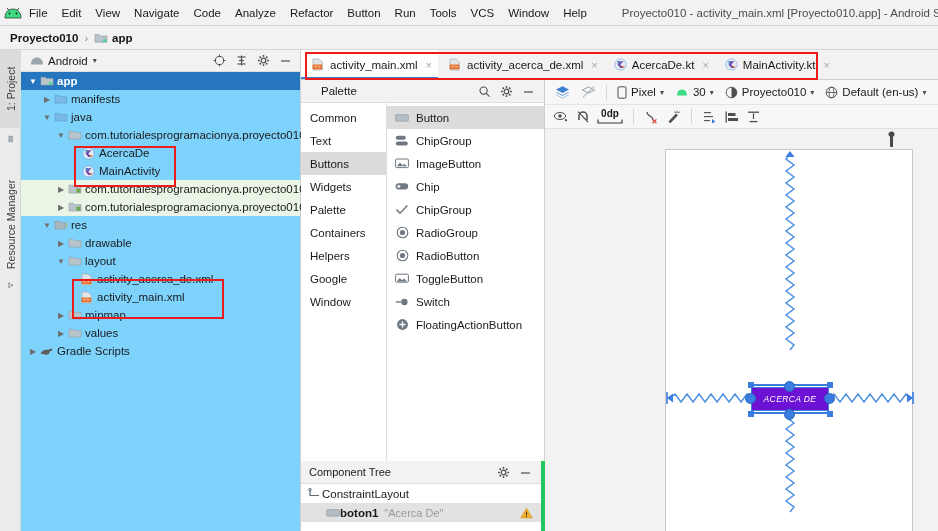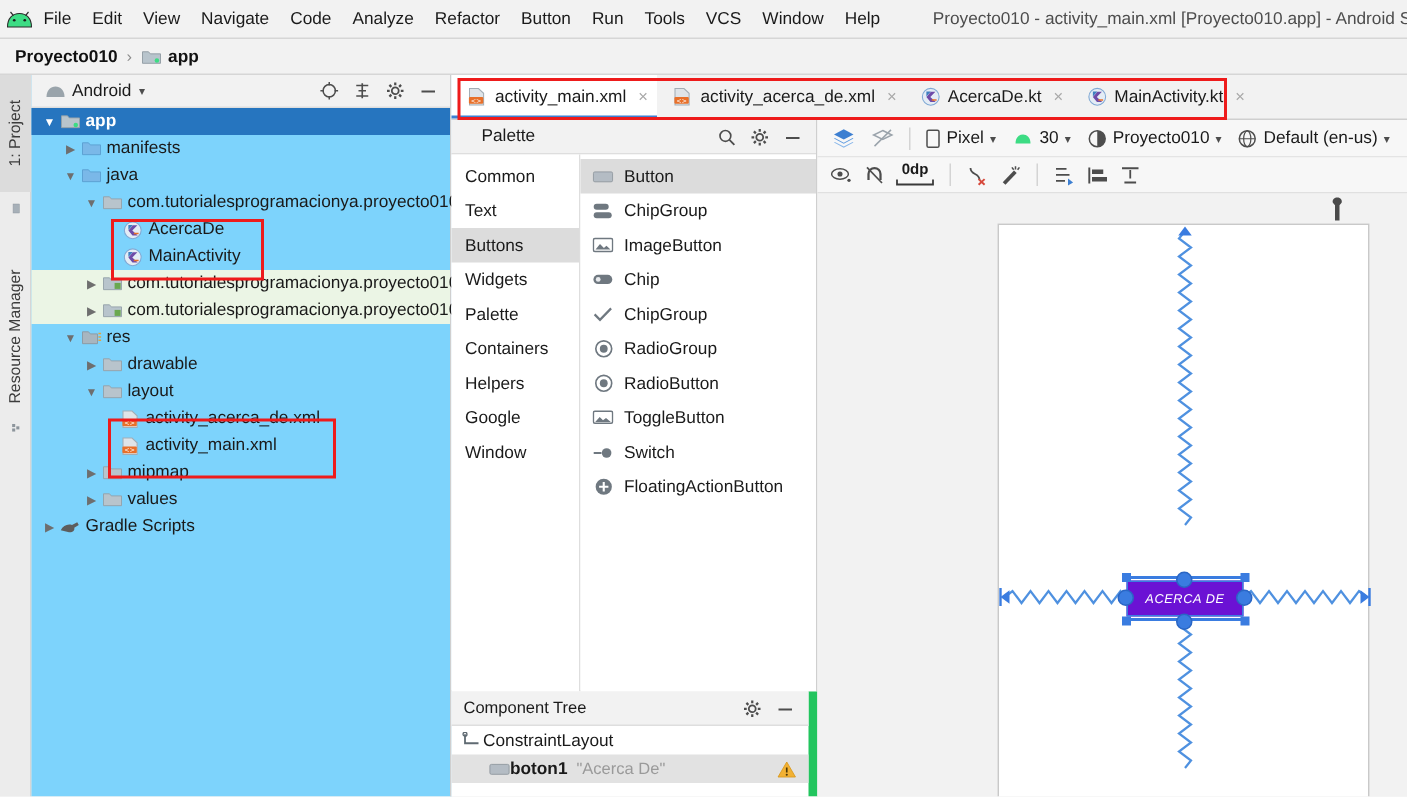--- a/index.html
+++ b/index.html
@@ -121,21 +121,21 @@
   .pal-item {
     height: 23px; display: flex; align-items: center; gap: 7px; padding-left: 8px;
     font-size: 11.5px; cursor: pointer;
   }
   .pal-item.sel { background: #dcdcdc; }
   .pal-item .pico { width: 14px; flex: 0 0 14px; display: flex; align-items: center; justify-content: center; }
 
   
   .comptree {
     position: absolute; top: 461px; left: 301px; width: 244px; height: 70px;
-    background: #ffffff; border-right: 6px solid #22c55e;
+    background: #ffffff; border-right: 4px solid #22c55e;
   }
   .ct-header {
     height: 23px; background: #f2f2f2; border-bottom: 1px solid #dedede;
     display: flex; align-items: center; padding: 0 5px 0 8px;
   }
   .ct-row {
     display: flex; align-items: center; height: 19px; font-size: 11.5px; padding-left: 6px;
     cursor: default;
   }
   .ct-row.sel { background: #e2e2e2; }

